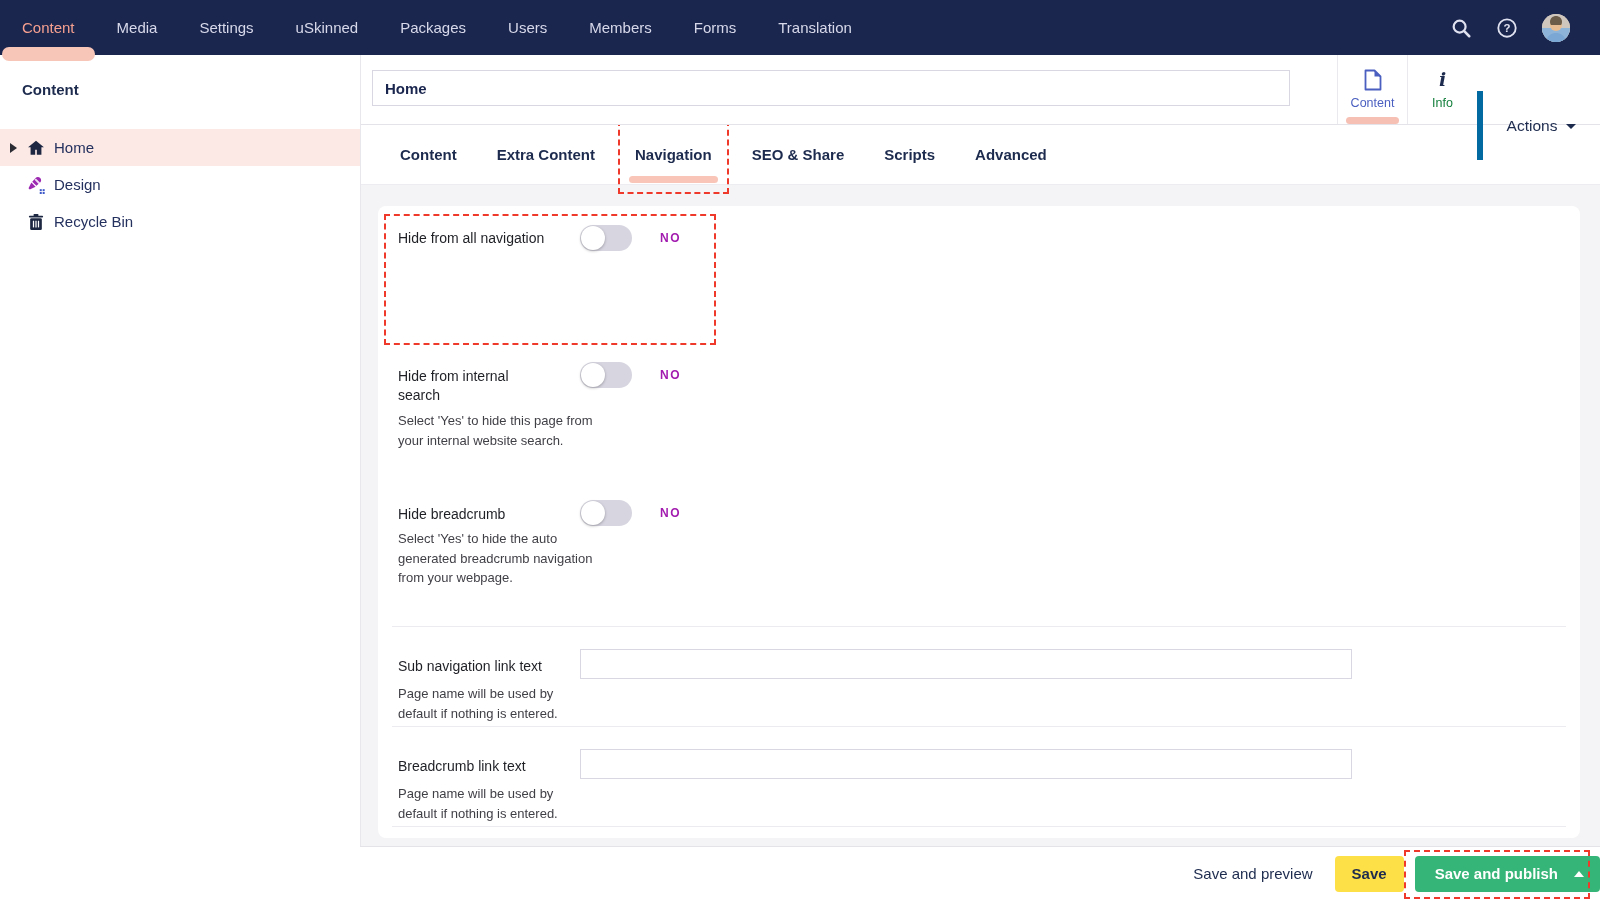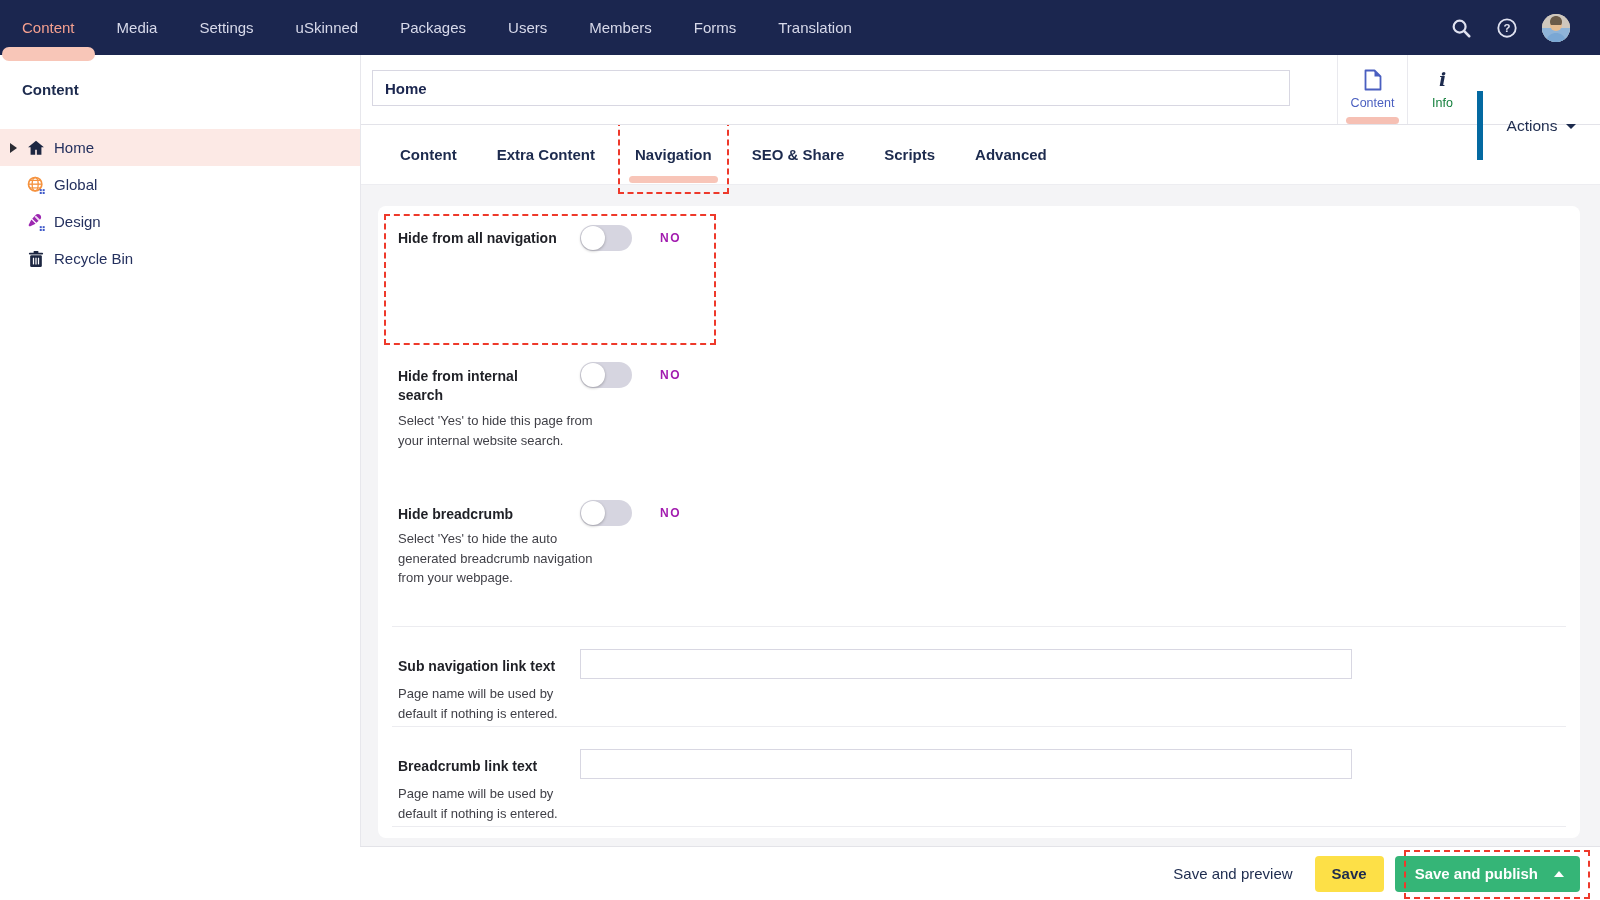--- a/index.html
+++ b/index.html
@@ -105,21 +105,21 @@
   }
   
   .content-bg{
     position:absolute;left:360px;top:185px;width:1240px;height:661px;background:#f4f4f6;
   }
   .panel{
     position:absolute;left:378px;top:206px;width:1202px;height:632px;background:#fff;
     border-radius:8px;z-index:2;
   }
   .f-label{
-    position:absolute;font-size:14px;font-weight:bold;color:#1f2026;line-height:19px;
+    position:absolute;font-size:14px;font-weight:normal;color:#1f2026;line-height:19px;
   }
   .f-label.narrow{width:130px;}
   .f-desc{
     position:absolute;width:196px;font-size:13px;color:#3f3f46;line-height:19.7px;
   }
   .toggle{
     position:absolute;width:52px;height:26px;border-radius:13px;background:#d6d5e0;cursor:pointer;
   }
   .toggle .knob{
     position:absolute;left:1px;top:1px;width:24px;height:24px;border-radius:50%;background:#fff;
@@ -133,21 +133,21 @@
     background:#fff;padding:0 10px;font-family:"Liberation Sans",sans-serif;font-size:14px;
     color:#1f2026;outline:none;
   }
   .divider{position:absolute;left:14px;right:14px;height:1px;background:#ececf0;}
   
   .annotation-box{position:absolute;border:2px dashed #ee392b;z-index:15;pointer-events:none;}
   
   .footer{
     position:absolute;left:360px;top:846px;width:1240px;height:54px;background:#fff;
     border-top:1px solid #e3e3e8;display:flex;align-items:center;justify-content:flex-end;
-    padding-right:20px;box-sizing:border-box;z-index:6;
+    box-sizing:border-box;z-index:6;
   }
   .footer .preview{font-size:15px;color:#1d2b4e;cursor:pointer;margin-right:22px;}
   .btn-save{
     height:36px;background:#fde047;border:none;border-radius:4px;padding:0 17px;
     font-family:"Liberation Sans",sans-serif;font-size:15px;font-weight:bold;color:#1d2b4e;
     cursor:pointer;margin-right:11px;
   }
   .btn-publish{
     height:36px;background:#35b577;border:none;border-radius:4px;padding:0 16px 0 20px;
     font-family:"Liberation Sans",sans-serif;font-size:15px;font-weight:bold;color:#ffffff;
@@ -217,34 +217,20 @@
   <div class="tree">
 
     <div class="tree-row selected">
       <span class="tree-caret"></span>
       <svg class="tree-icon" viewBox="0 0 24 24">
         <path d="M12 3.2 2.5 11h3v9h5.5v-6h2v6h5.5v-9h3z" fill="#1d2742"></path>
       </svg>
       <span class="tree-label">Home</span>
     </div>
 
-    <div class="tree-row">
-      <svg class="tree-icon" viewBox="0 0 24 24">
-        <circle cx="11" cy="11" r="8" fill="none" stroke="#f5923e" stroke-width="2"></circle>
-        <ellipse cx="11" cy="11" rx="3.6" ry="8" fill="none" stroke="#f5923e" stroke-width="1.6"></ellipse>
-        <line x1="3" y1="11" x2="19" y2="11" stroke="#f5923e" stroke-width="1.6"></line>
-        <line x1="4.2" y1="6.5" x2="17.8" y2="6.5" stroke="#f5923e" stroke-width="1.4"></line>
-        <line x1="4.2" y1="15.5" x2="17.8" y2="15.5" stroke="#f5923e" stroke-width="1.4"></line>
-        <rect x="16.5" y="17" width="2.4" height="2.4" fill="#3e58c8"></rect>
-        <rect x="20" y="17" width="2.4" height="2.4" fill="#3e58c8"></rect>
-        <rect x="16.5" y="20.4" width="2.4" height="2.4" fill="#3e58c8"></rect>
-        <rect x="20" y="20.4" width="2.4" height="2.4" fill="#3e58c8"></rect>
-      </svg>
-      <span class="tree-label">Global</span>
-    </div>
 
     <div class="tree-row">
       <svg class="tree-icon" viewBox="0 0 24 24">
         <path d="M3 16l3.5-7 5 5-7 3.5z" fill="#9c27b0"></path>
         <path d="M7.5 8l4-4.5c1.5-1.5 4-1.5 5.5 0s1.5 4 0 5.5L12.5 13z" fill="#9c27b0"></path>
         <path d="M10.2 5.8l5.5 5.5 1.6-1.6-5.5-5.5z" fill="#ffffff" opacity="0.85"></path>
         <rect x="16.5" y="17" width="2.4" height="2.4" fill="#3e58c8"></rect>
         <rect x="20" y="17" width="2.4" height="2.4" fill="#3e58c8"></rect>
         <rect x="16.5" y="20.4" width="2.4" height="2.4" fill="#3e58c8"></rect>
         <rect x="20" y="20.4" width="2.4" height="2.4" fill="#3e58c8"></rect>

